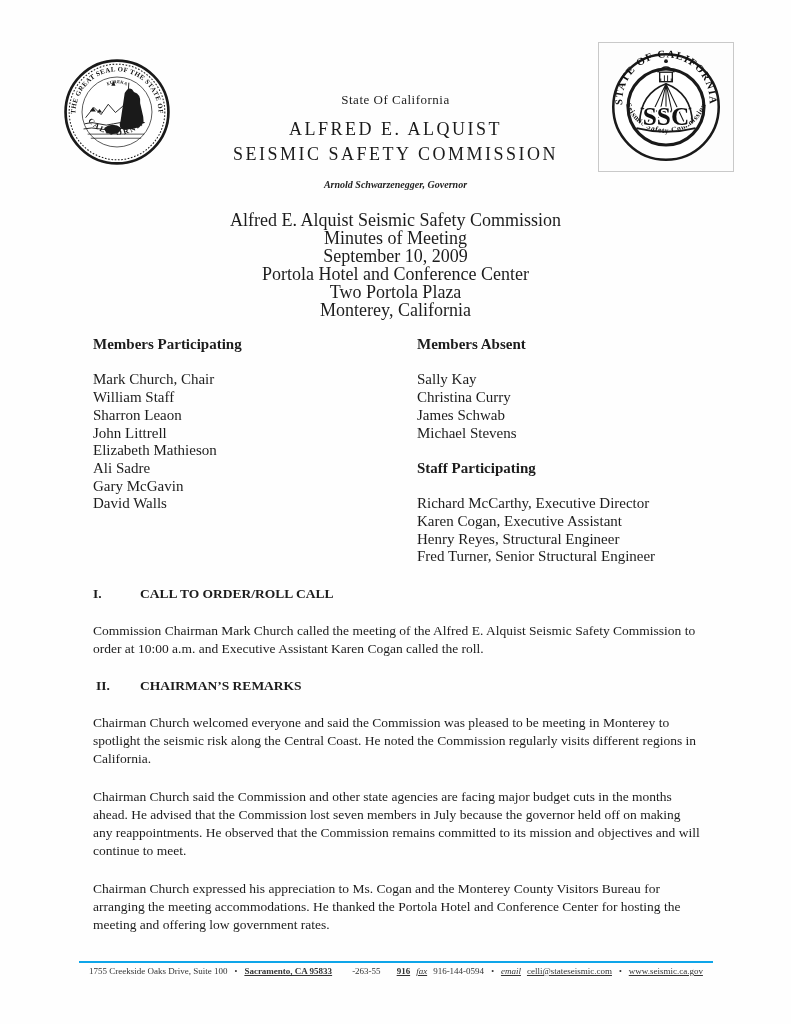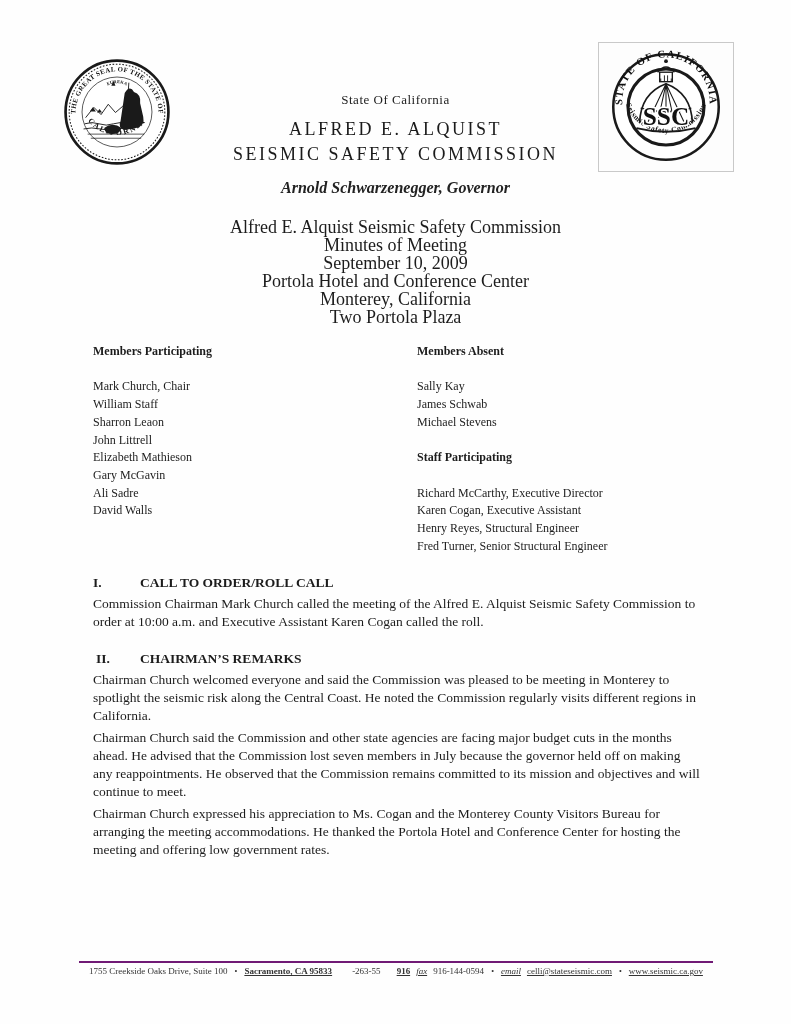--- a/index.html
+++ b/index.html
@@ -20,43 +20,43 @@
     position:absolute; left:598px; top:42px; width:136px; height:130px;
     border:1px solid #c9c9c9; background:#fdfdfd;
     display:flex; align-items:center; justify-content:center;
   }
 
   
   .header-text { padding-top:92px; text-align:center; }
   .state-line { font-size:13px; letter-spacing:0.5px; color:#222; }
   .title-line { font-size:18px; letter-spacing:2.5px; line-height:25px; color:#1a1a1a; }
   .title-block { margin-top:9px; }
-  .governor-line { margin-top:12px; font-size:16px; font-weight:bold; font-style:italic; color:#222; }
+  .governor-line { margin-top:12px; font-size:10px; font-weight:bold; font-style:italic; color:#222; }
 
   
   .meeting-info { margin-top:21px; text-align:center; font-size:18px; line-height:18px; }
 
   
-  .members { display:flex; margin:17px 91px 0 93px; font-size:12px; line-height:17.7px; }
+  .members { display:flex; margin:17px 91px 0 93px; font-size:15px; line-height:17.7px; }
   .members .col-left  { width:324px; }
   .members .col-right { flex:1; }
   .col-heading { font-weight:bold; }
   .blank-row { height:17.7px; }
 
   
   .body-content { margin:0 88px 0 93px; }
   .section-heading { display:flex; font-weight:bold; font-size:13.5px; margin-top:20px; }
   .section-heading .sec-num { width:47px; flex:0 0 47px; }
   .section-heading.indented .sec-num { padding-left:3px; }
-  .para { margin-top:4px; font-size:13.5px; line-height:18px; text-align:left; max-width:614px; }
+  .para { margin-top:20px; font-size:13.5px; line-height:18px; text-align:left; max-width:614px; }
 
   
   .footer {
     position:absolute; left:79px; right:78px; top:961px;
-    border-top:2px solid #701a75;
+    border-top:2px solid #0ea5e9;
     padding-top:3px;
     font-size:9px; color:#333;
     display:flex; justify-content:center; align-items:baseline;
     white-space:nowrap;
   }
   .footer .seg { margin:0 3px; }
   .footer .b { font-weight:bold;text-decoration:underline; }
   .footer .i { font-style:italic;text-decoration:underline; }
   .footer .u { text-decoration:underline; }
   .footer .bullet { font-size:8px; margin:0 4px; }
@@ -139,41 +139,42 @@
       <div class="title-line">SEISMIC SAFETY COMMISSION</div>
     </div>
     <div class="governor-line">Arnold Schwarzenegger, Governor</div>
   </div>
 
   <div class="meeting-info">
     <div>Alfred E. Alquist Seismic Safety Commission</div>
     <div>Minutes of Meeting</div>
     <div>September 10, 2009</div>
     <div>Portola Hotel and Conference Center</div>
+    <div>Two Portola Plaza</div>
     <div>Monterey, California</div>
-    <div>Two Portola Plaza</div>
   </div>
 
   <div class="members">
     <div class="col-left">
       <div class="col-heading">Members Participating</div>
       <div class="blank-row"></div>
       <div>Mark Church, Chair</div>
       <div>William Staff</div>
       <div>Sharron Leaon</div>
       <div>John Littrell</div>
       <div>Elizabeth Mathieson</div>
+      <div>Ali Sadre</div>
       <div>Gary McGavin</div>
-      <div>Ali Sadre</div>
       <div>David Walls</div>
     </div>
     <div class="col-right">
       <div class="col-heading">Members Absent</div>
       <div class="blank-row"></div>
       <div>Sally Kay</div>
+      <div>Christina Curry</div>
       <div>James Schwab</div>
       <div>Michael Stevens</div>
       <div class="blank-row"></div>
       <div class="col-heading">Staff Participating</div>
       <div class="blank-row"></div>
       <div>Richard McCarthy, Executive Director</div>
       <div>Karen Cogan, Executive Assistant</div>
       <div>Henry Reyes, Structural Engineer</div>
       <div>Fred Turner, Senior Structural Engineer</div>
     </div>

